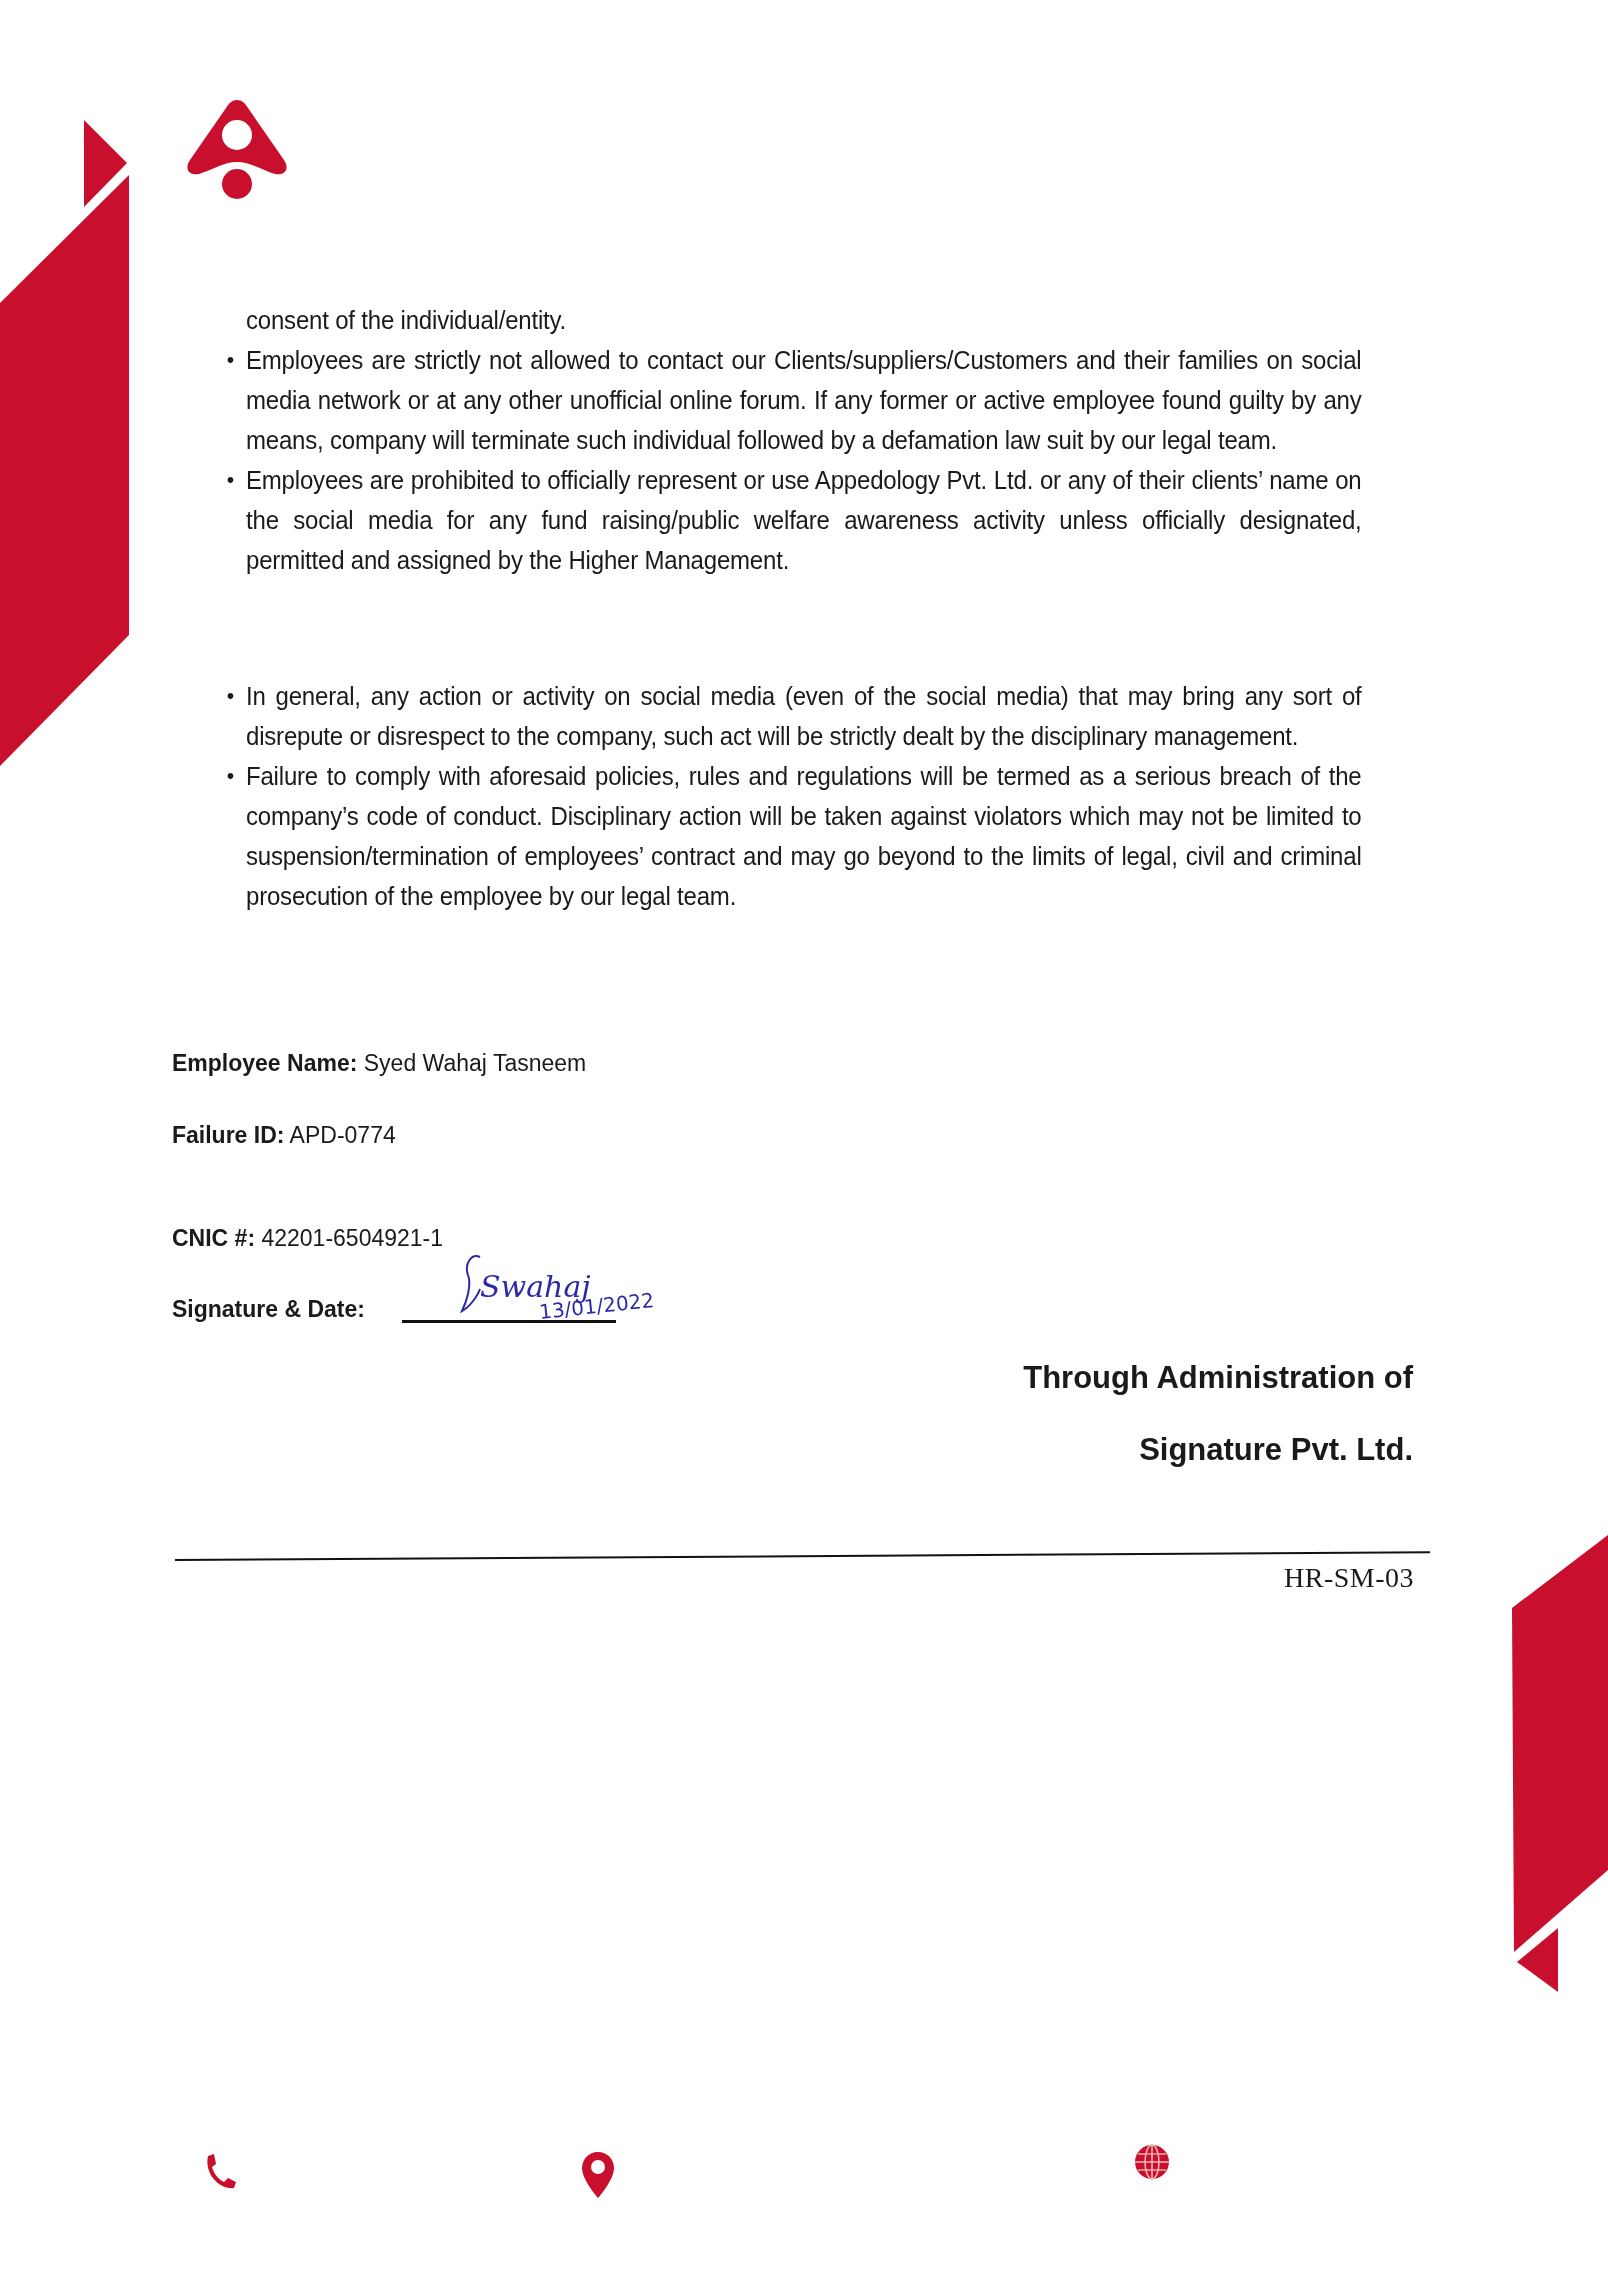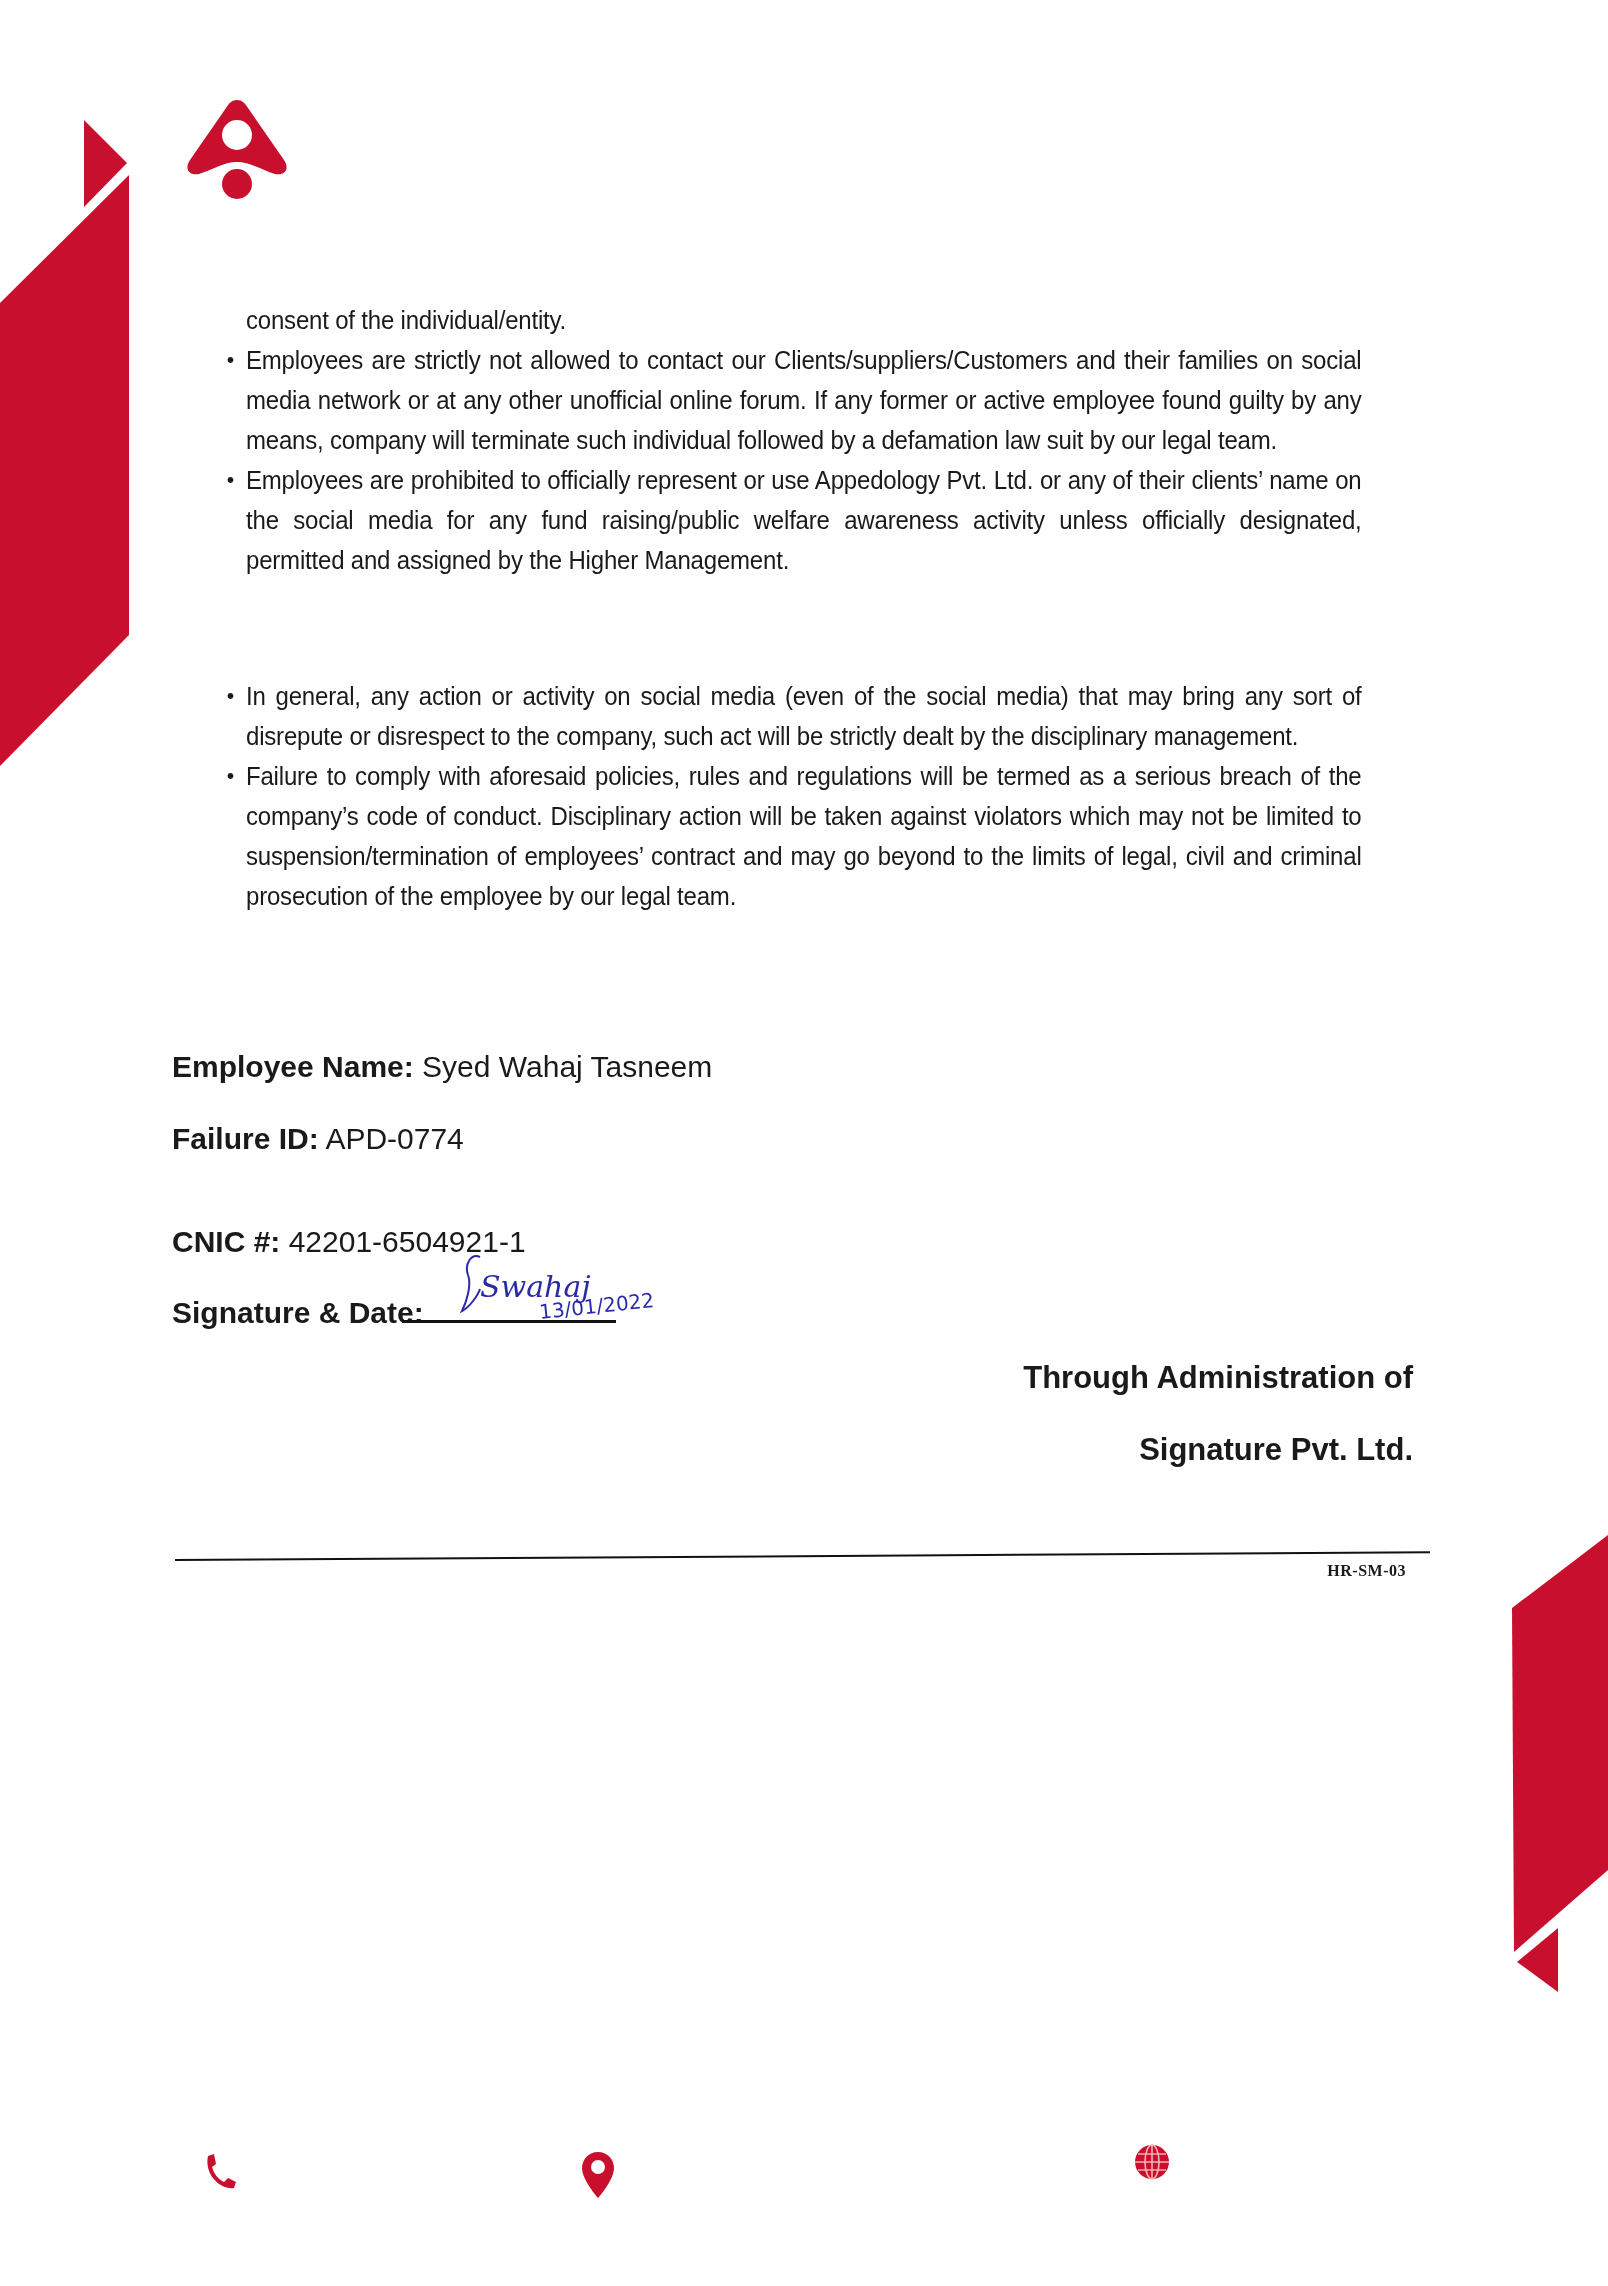--- a/index.html
+++ b/index.html
@@ -15,40 +15,40 @@
     font-size:25px; line-height:40px; text-align:justify;
     font-family:"Liberation Sans", sans-serif; letter-spacing:-0.2px;
     transform:scaleX(0.96); transform-origin:left top;
   }
   .body-text p { margin:0; }
   .bullet { position:relative; }
   .bullet::before {
     content:"•"; position:absolute; left:-20px; top:0; font-size:22px;
   }
   .field {
-    position:absolute; left:172px; font-size:30px;
+    position:absolute; left:172px; font-size:23px;
     font-family:"Liberation Sans", sans-serif;
   }
   .field b { font-weight:bold; }
   .sig-line {
     position:absolute; left:402px; top:1320px; width:214px; height:3px; background:#111;
   }
   .signature {
     position:absolute; left:450px; top:1245px; width:210px; height:80px;
   }
   .right-block {
     position:absolute; right:195px; text-align:right;
     font-size:31px; font-weight:bold; font-family:"Liberation Sans", sans-serif;
   }
   .footer-rule {
     position:absolute; left:175px; top:1559px; width:1255px; height:2px; background:#111;
     transform:rotate(-0.35deg); transform-origin:left center;
   }
   .doc-code {
-    position:absolute; right:202px; top:1562px; font-size:16px; font-weight:bold;
+    position:absolute; right:194px; top:1562px; font-size:28px; font-weight:normal;
     font-family:"Liberation Serif", serif; letter-spacing:0.5px;
   }
   .ficon { position:absolute; }
 </style>
 </head>
 <body>
 
 <svg class="deco" width="1608" height="2286" viewBox="0 0 1608 2286">
   <polygon points="84,120 127,163 84,207" fill="#c8102e"></polygon>
   <polygon points="129,175 129,635 0,766 0,303" fill="#c8102e"></polygon>

